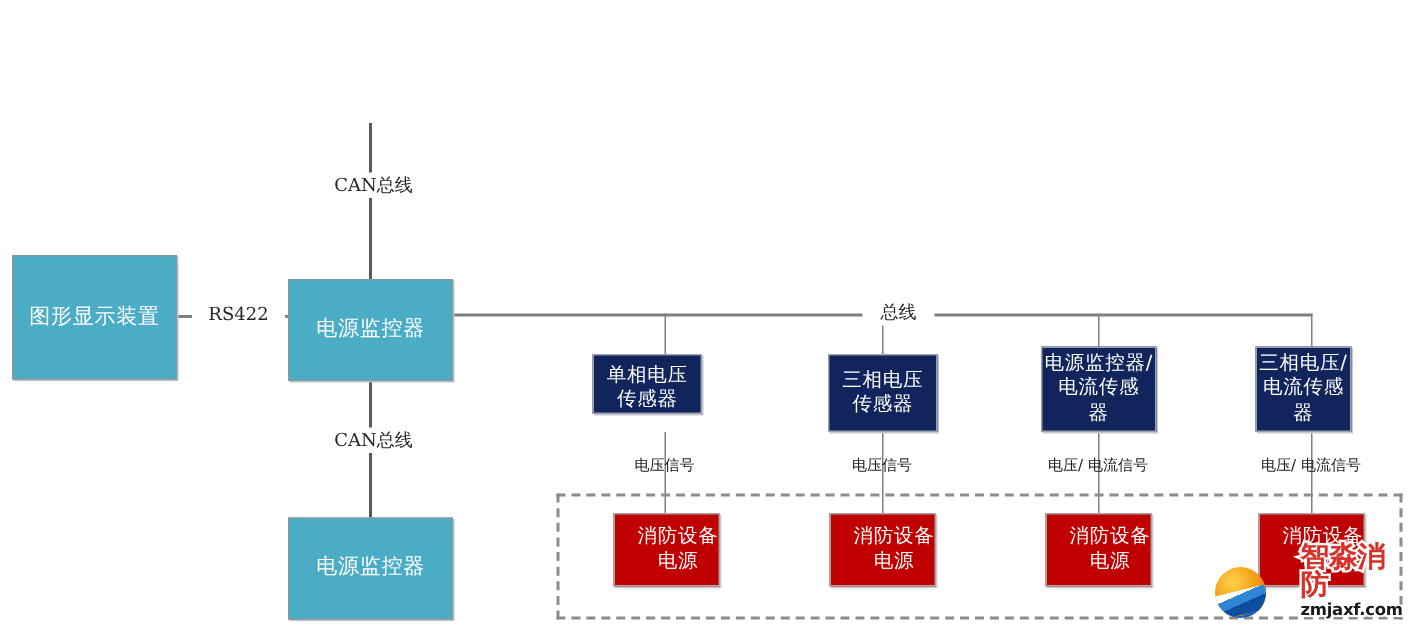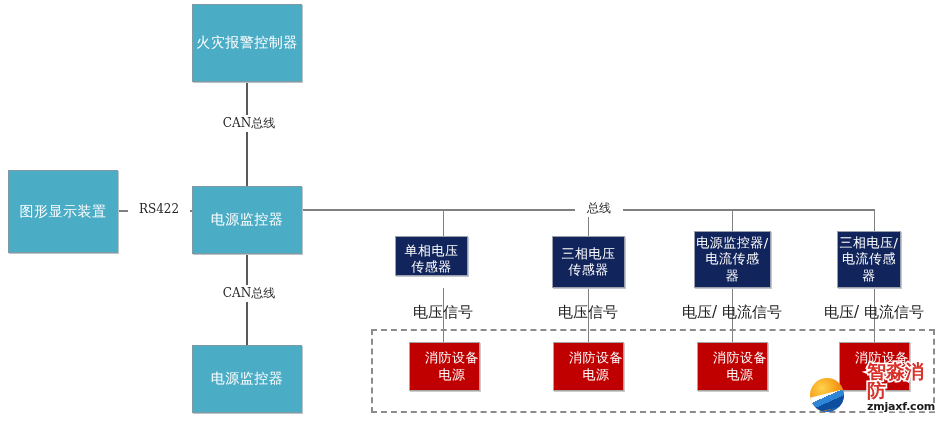--- a/index.html
+++ b/index.html
@@ -73,21 +73,21 @@
     background: #ffffff;
     padding: 0 3px;
     white-space: nowrap;
     text-align: center;
     z-index: 3;
     font-family: "DejaVu Sans", "Liberation Sans", sans-serif;
   }
   .edge-label.serif { font-family: "DejaVu Serif", "Liberation Serif", serif; }
   .sig-label {
     position: absolute;
-    font-size: 15px;
+    font-size: 10px;
     color: #1a1a1a;
     white-space: nowrap;
     text-align: center;
     z-index: 3;
   }
 
   
   .dashed-group {
     position: absolute;
     box-sizing: border-box;
@@ -171,23 +171,20 @@
   <div class="vline thin" style="left:732px; top:209px; height:27px;"></div>
   <div class="vline thin" style="left:874px; top:209px; height:27px;"></div>
 
   <div class="vline thin" style="left:443px; top:288px; height:55px;"></div>
   <div class="vline thin" style="left:588px; top:288px; height:55px;"></div>
   <div class="vline thin" style="left:732px; top:288px; height:55px;"></div>
   <div class="vline thin" style="left:874px; top:288px; height:55px;"></div>
 
   <div class="dashed-group" style="left:371px; top:329px; width:564px; height:84px;"></div>
 
-  <div class="node node-cyan" style="left:192px; top:4px; width:110px; height:78px;">
-    <span class="label">火灾报警控制器</span>
-  </div>
 
   <div class="node node-cyan" style="left:8px; top:170px; width:110px; height:83px;">
     <span class="label">图形显示装置</span>
   </div>
 
   <div class="node node-cyan" style="left:192px; top:186px; width:110px; height:68px;">
     <span class="label">电源监控器</span>
   </div>
 
   <div class="node node-cyan" style="left:192px; top:345px; width:110px; height:68px;">

